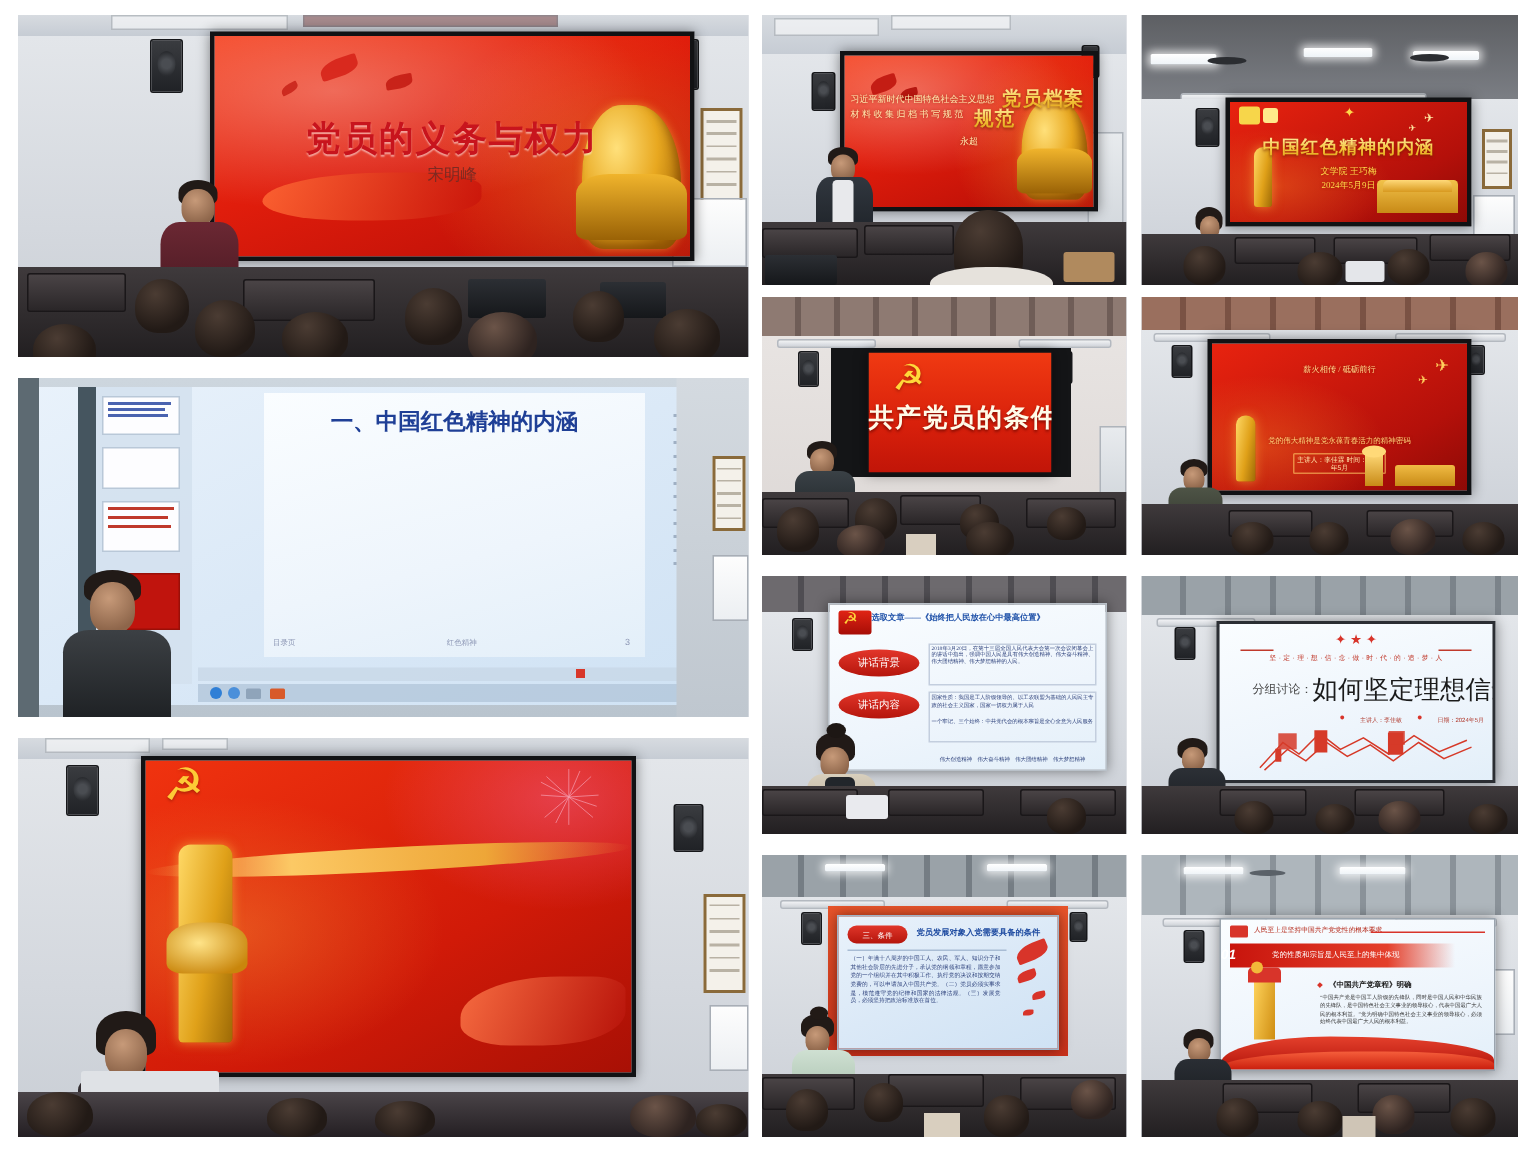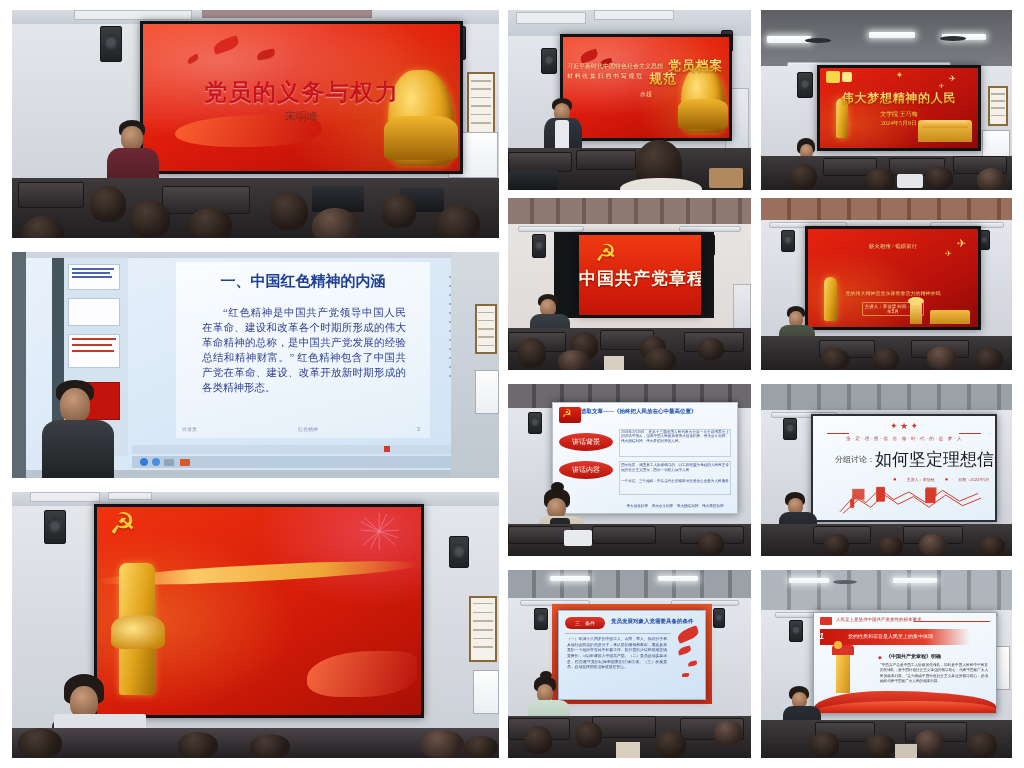--- a/index.html
+++ b/index.html
@@ -346,21 +346,21 @@
         <div style="position:absolute;left:48%;top:2px;width:10px;height:10px;color:#ffd94a;font-size:9px;">✦</div>
         <div style="position:absolute;right:22px;top:6px;color:#ffe7a0;font-size:8px;">✈</div>
         <div style="position:absolute;right:34px;top:14px;color:#ffe7a0;font-size:6px;">✈</div>
 
         <div class="monument" style="left:16px; top:30px; width:12px; height:40px;"></div>
 
         <div style="position:absolute;right:6px;bottom:6px;width:54px;height:22px;
                     background:linear-gradient(#f2c24a,#c88a16); border-radius:3px 3px 0 0;"></div>
         <div style="position:absolute;right:10px;bottom:20px;width:46px;height:8px;
                     background:linear-gradient(#ffd978,#d8991f); border-radius:4px 4px 0 0;"></div>
-        <div class="s-title gold" style="top:28%; font-size:12px;">伟大梦想精神的人民</div>
+        <div class="s-title gold" style="top:28%; font-size:12px;">中国红色精神的内涵</div>
         <div class="s-sub" style="top:52%; font-size:6px; color:#ffd84a;">文学院 王巧梅</div>
         <div class="s-sub" style="top:64%; font-size:6px; color:#ffd84a;">2024年5月9日</div>
       </div>
 
       <div class="person" style="left:30px; top:128px;">
         <div class="p-hair" style="left:6px; top:0; width:18px; height:16px;"></div>
         <div class="p-head" style="left:9px; top:6px; width:13px; height:15px;"></div>
         <div class="p-body" style="left:0; top:19px; width:34px; height:38px;
              background:repeating-linear-gradient(14deg,#2a2a30 0 4px,#e7e7ea 4px 7px);"></div>
       </div>
@@ -391,21 +391,20 @@
         <div style="position:absolute;left:60px;top:10px;width:42px;height:2px;background:#4a63b0;"></div>
         <div style="position:absolute;left:60px;top:14px;width:38px;height:2px;background:#4a63b0;"></div>
         <div style="position:absolute;left:60px;top:18px;width:40px;height:2px;background:#4a63b0;"></div>
         <div style="position:absolute;left:60px;top:80px;width:44px;height:2px;background:#c0392b;"></div>
         <div style="position:absolute;left:60px;top:86px;width:40px;height:2px;background:#c0392b;"></div>
         <div style="position:absolute;left:60px;top:92px;width:42px;height:2px;background:#c0392b;"></div>
 
         <div class="screen-white" style="position:absolute;left:164px;top:4px;right:42px;height:176px;">
           <div class="s-head-blue" style="top:10px; font-size:15px;">一、中国红色精神的内涵</div>
           <div style="position:absolute;left:56px;top:32px;right:46px;height:2px;"></div>
-          <div class="s-body" style="left:26px; top:44px; right:24px; font-size:10.5px; text-indent:2em;">“红色精神是中国共产党领导中国人民在革命、建设和改革各个时期所形成的伟大革命精神的总称，是中国共产党发展的经验总结和精神财富。” 红色精神包含了中国共产党在革命、建设、改革开放新时期形成的各类精神形态。</div>
           <div style="position:absolute;left:6px;bottom:6px;font-size:5px;color:#8d97b5;">目录页</div>
           <div style="position:absolute;left:48%;bottom:6px;font-size:5px;color:#8d97b5;">红色精神</div>
           <div style="position:absolute;right:10px;bottom:6px;font-size:6px;color:#8d97b5;">3</div>
         </div>
 
         <div style="position:absolute;right:18px;top:18px;width:5px;height:104px;
                     background:repeating-linear-gradient(#9fb0c4 0 2px, transparent 2px 9px);"></div>
 
         <div style="position:absolute;left:120px;right:4px;bottom:16px;height:9px;background:rgba(198,214,230,.7);"></div>
         <div style="position:absolute;left:120px;right:4px;bottom:2px;height:12px;background:rgba(176,196,216,.75);"></div>
@@ -443,21 +442,21 @@
       <div class="wall wall-warm" style="top:26px; bottom:0;"></div>
       <div class="beam" style="left:10px; top:28px; width:66px; height:6px;"></div>
       <div class="beam" style="right:10px; top:28px; width:62px; height:6px;"></div>
       <div class="speaker" style="left:24px; top:36px; width:14px; height:24px;"></div>
       <div class="speaker" style="right:36px; top:36px; width:12px; height:22px;"></div>
       <div class="door" style="right:0; top:86px; width:18px; height:50px;"></div>
       <div style="position:absolute;left:46px;top:34px;width:160px;height:86px;background:#141517;"></div>
 
       <div class="led screen-flat-red" style="left:70px; top:36px; width:124px; height:82px; border-width:1px;">
         <div class="emblem" style="left:16px; top:6px; font-size:24px; line-height:1;">☭</div>
-        <div class="s-title" style="top:40%; font-size:17px; color:#fffbe8; text-shadow:0 1px 2px rgba(120,10,0,.9);">中国共产党章程</div>
+        <div class="s-title" style="top:40%; font-size:17px; color:#fffbe8; text-shadow:0 1px 2px rgba(120,10,0,.9);">共产党员的条件</div>
       </div>
 
       <div class="person" style="left:22px; top:96px;">
         <div class="p-hair" style="left:8px; top:0; width:20px; height:13px;"></div>
         <div class="p-head" style="left:10px; top:5px; width:16px; height:17px;"></div>
         <div class="p-body" style="left:0; top:20px; width:40px; height:38px; background:linear-gradient(#3a4146,#1c2125);"></div>
       </div>
 
       <div class="desk-row" style="top:130px; height:42px;"></div>
       <div class="desk" style="left:0; top:134px; width:58px; height:20px;"></div>

